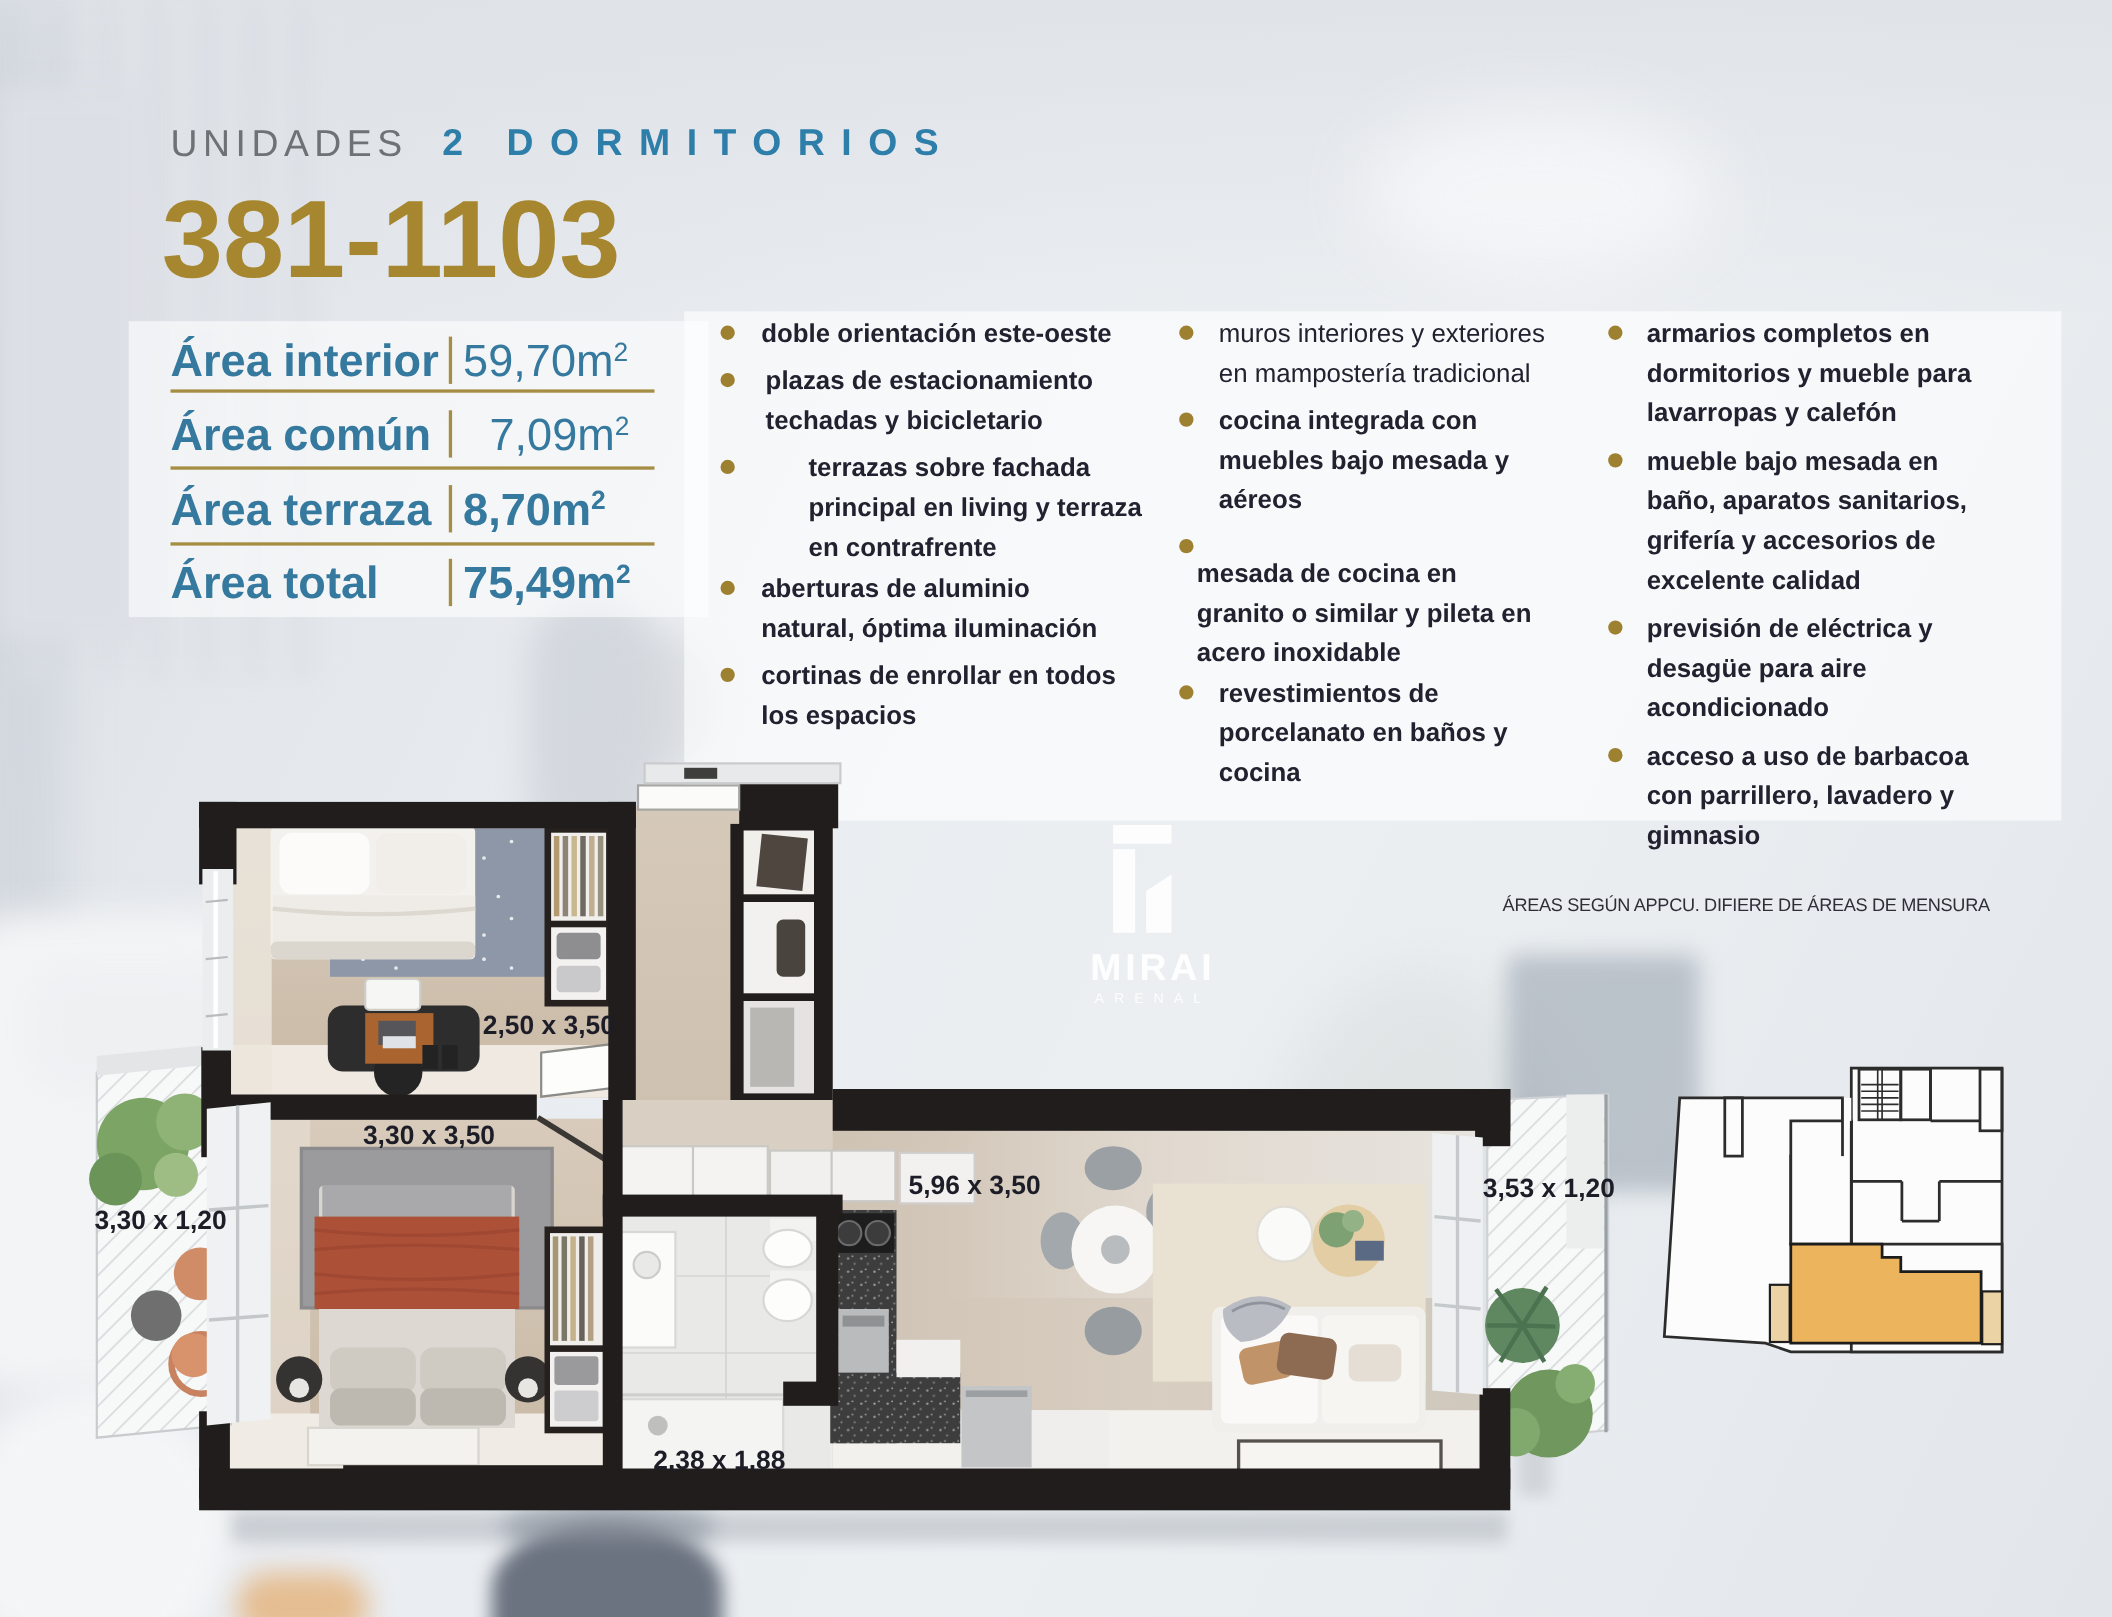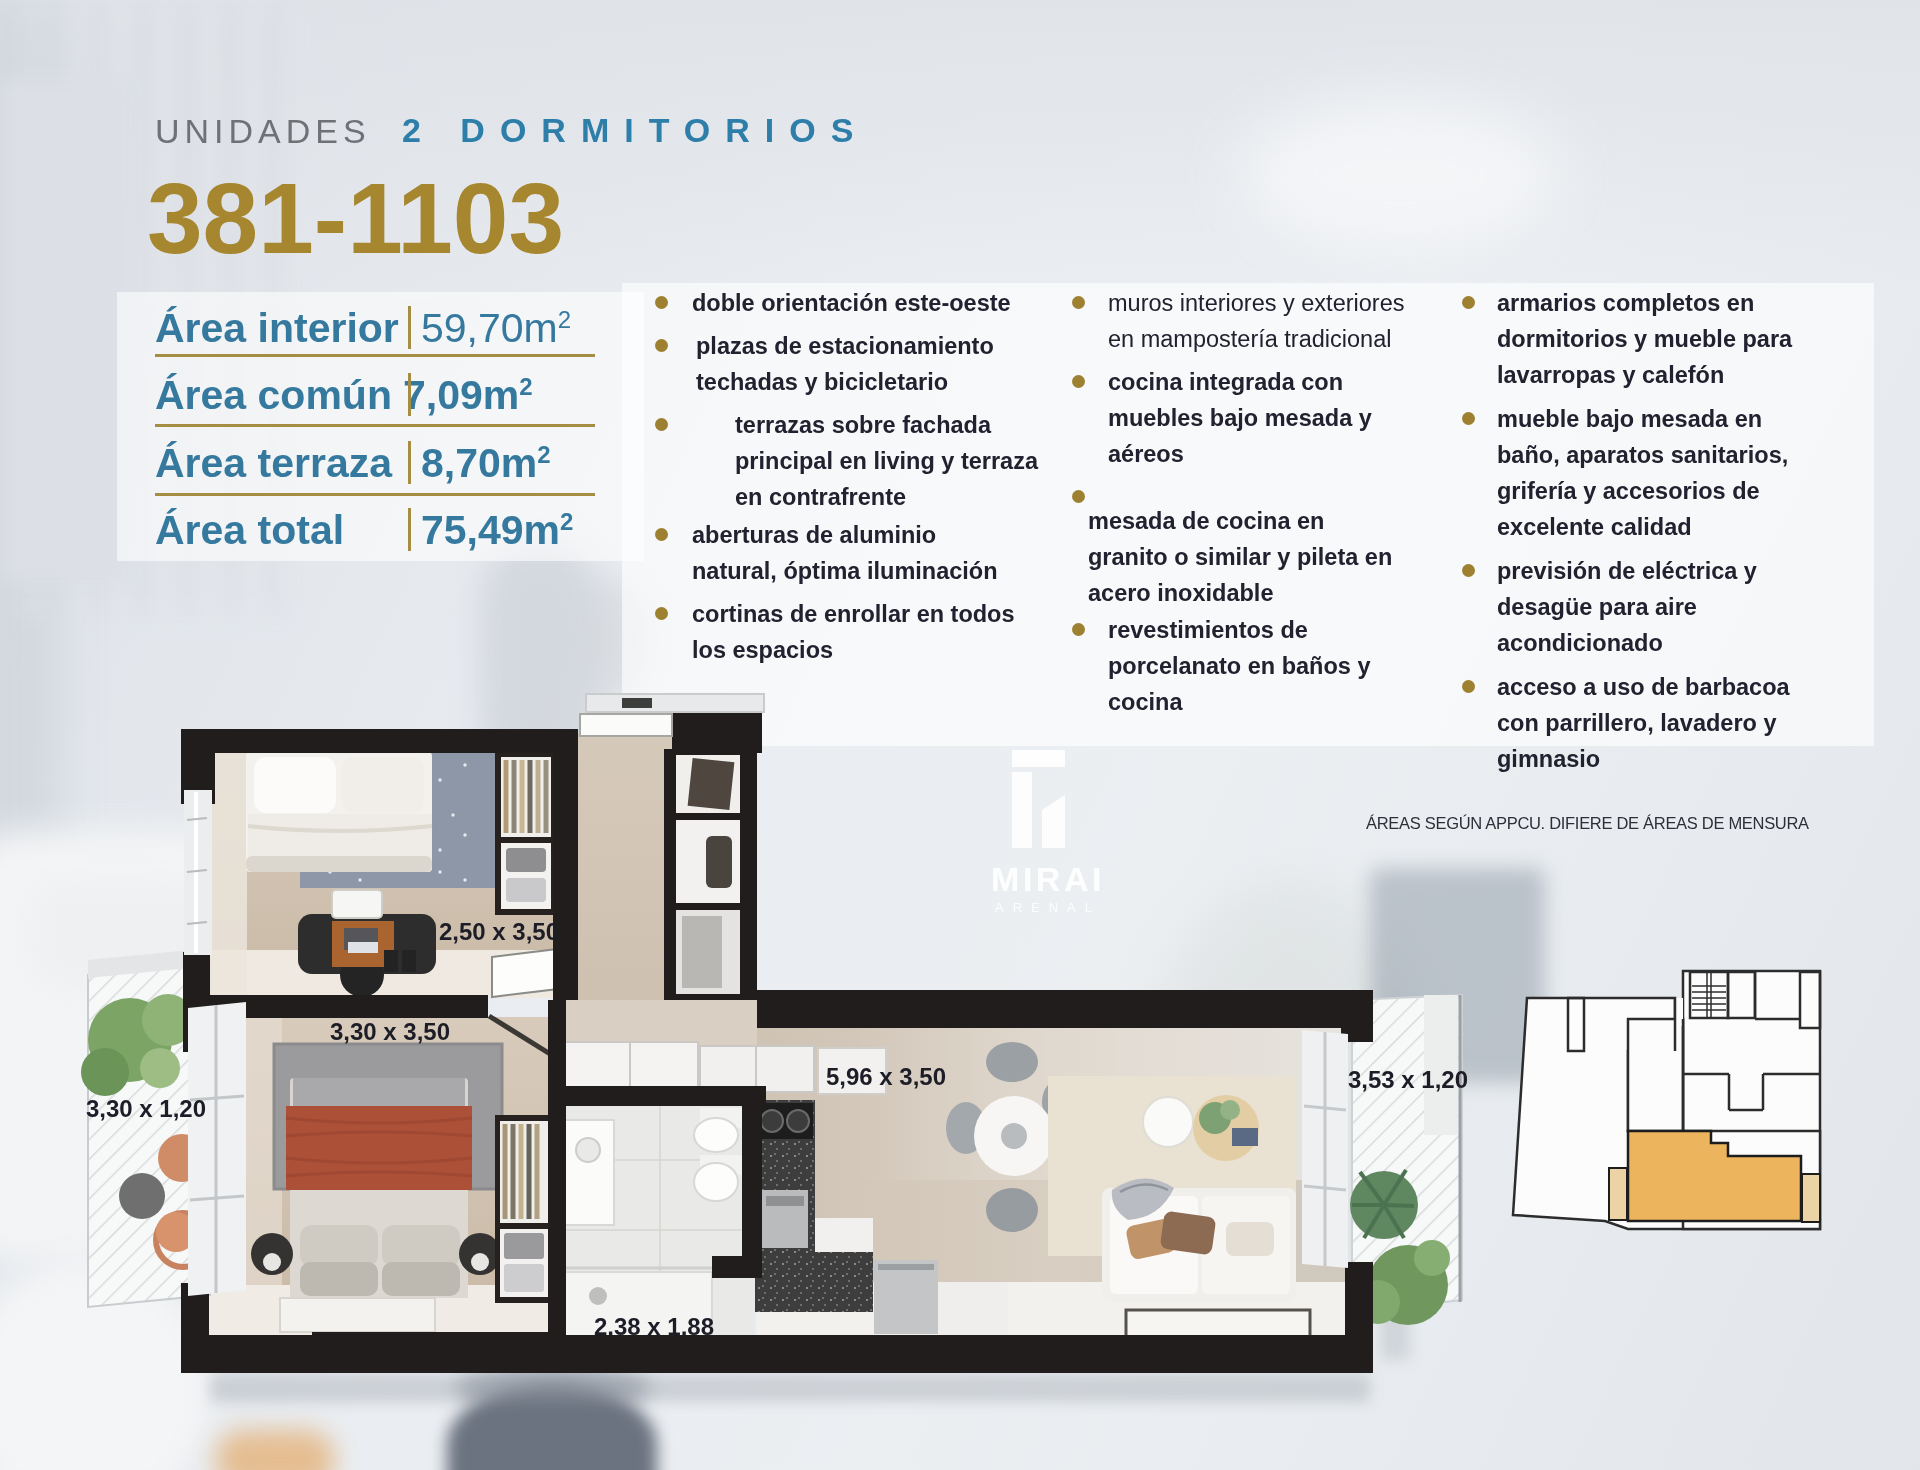--- a/index.html
+++ b/index.html
@@ -54,21 +54,21 @@
   <div class="abs" style="left:147px;top:161px;font-size:100px;font-weight:bold;color:#a6862e;letter-spacing:0px;">381-1103</div>
 
   <div class="abs" style="left:0;top:0;width:0;height:0;">
 
     <div class="abs" style="left:155px;top:305px;font-size:41px;font-weight:bold;color:#36799f;white-space:nowrap;">Área interior</div>
     <div class="abs" style="left:421px;top:305px;font-size:41px;font-weight:normal;color:#36799f;white-space:nowrap;">59,70m<span style="font-size:24px;vertical-align:14px;">2</span></div>
 
     <div class="abs" style="left:155px;top:354px;width:440px;height:2.5px;background:#a58d43;"></div>
 
     <div class="abs" style="left:155px;top:372px;font-size:41px;font-weight:bold;color:#36799f;white-space:nowrap;">Área común</div>
-    <div class="abs" style="left:403px;top:372px;font-size:41px;font-weight:bold;color:#36799f;white-space:nowrap;">7,09m<span style="font-size:24px;vertical-align:14px;">2</span></div>
+    <div class="abs" style="left:445px;top:372px;font-size:41px;font-weight:normal;color:#36799f;white-space:nowrap;">7,09m<span style="font-size:24px;vertical-align:14px;">2</span></div>
 
     <div class="abs" style="left:155px;top:424px;width:440px;height:2.5px;background:#a58d43;"></div>
 
     <div class="abs" style="left:155px;top:440px;font-size:41px;font-weight:bold;color:#36799f;white-space:nowrap;">Área terraza</div>
     <div class="abs" style="left:421px;top:440px;font-size:41px;font-weight:bold;color:#36799f;white-space:nowrap;">8,70m<span style="font-size:24px;vertical-align:14px;">2</span></div>
 
     <div class="abs" style="left:155px;top:493px;width:440px;height:2.5px;background:#a58d43;"></div>
 
     <div class="abs" style="left:155px;top:507px;font-size:41px;font-weight:bold;color:#36799f;white-space:nowrap;">Área total</div>
     <div class="abs" style="left:421px;top:507px;font-size:41px;font-weight:bold;color:#36799f;white-space:nowrap;">75,49m<span style="font-size:24px;vertical-align:14px;">2</span></div>

